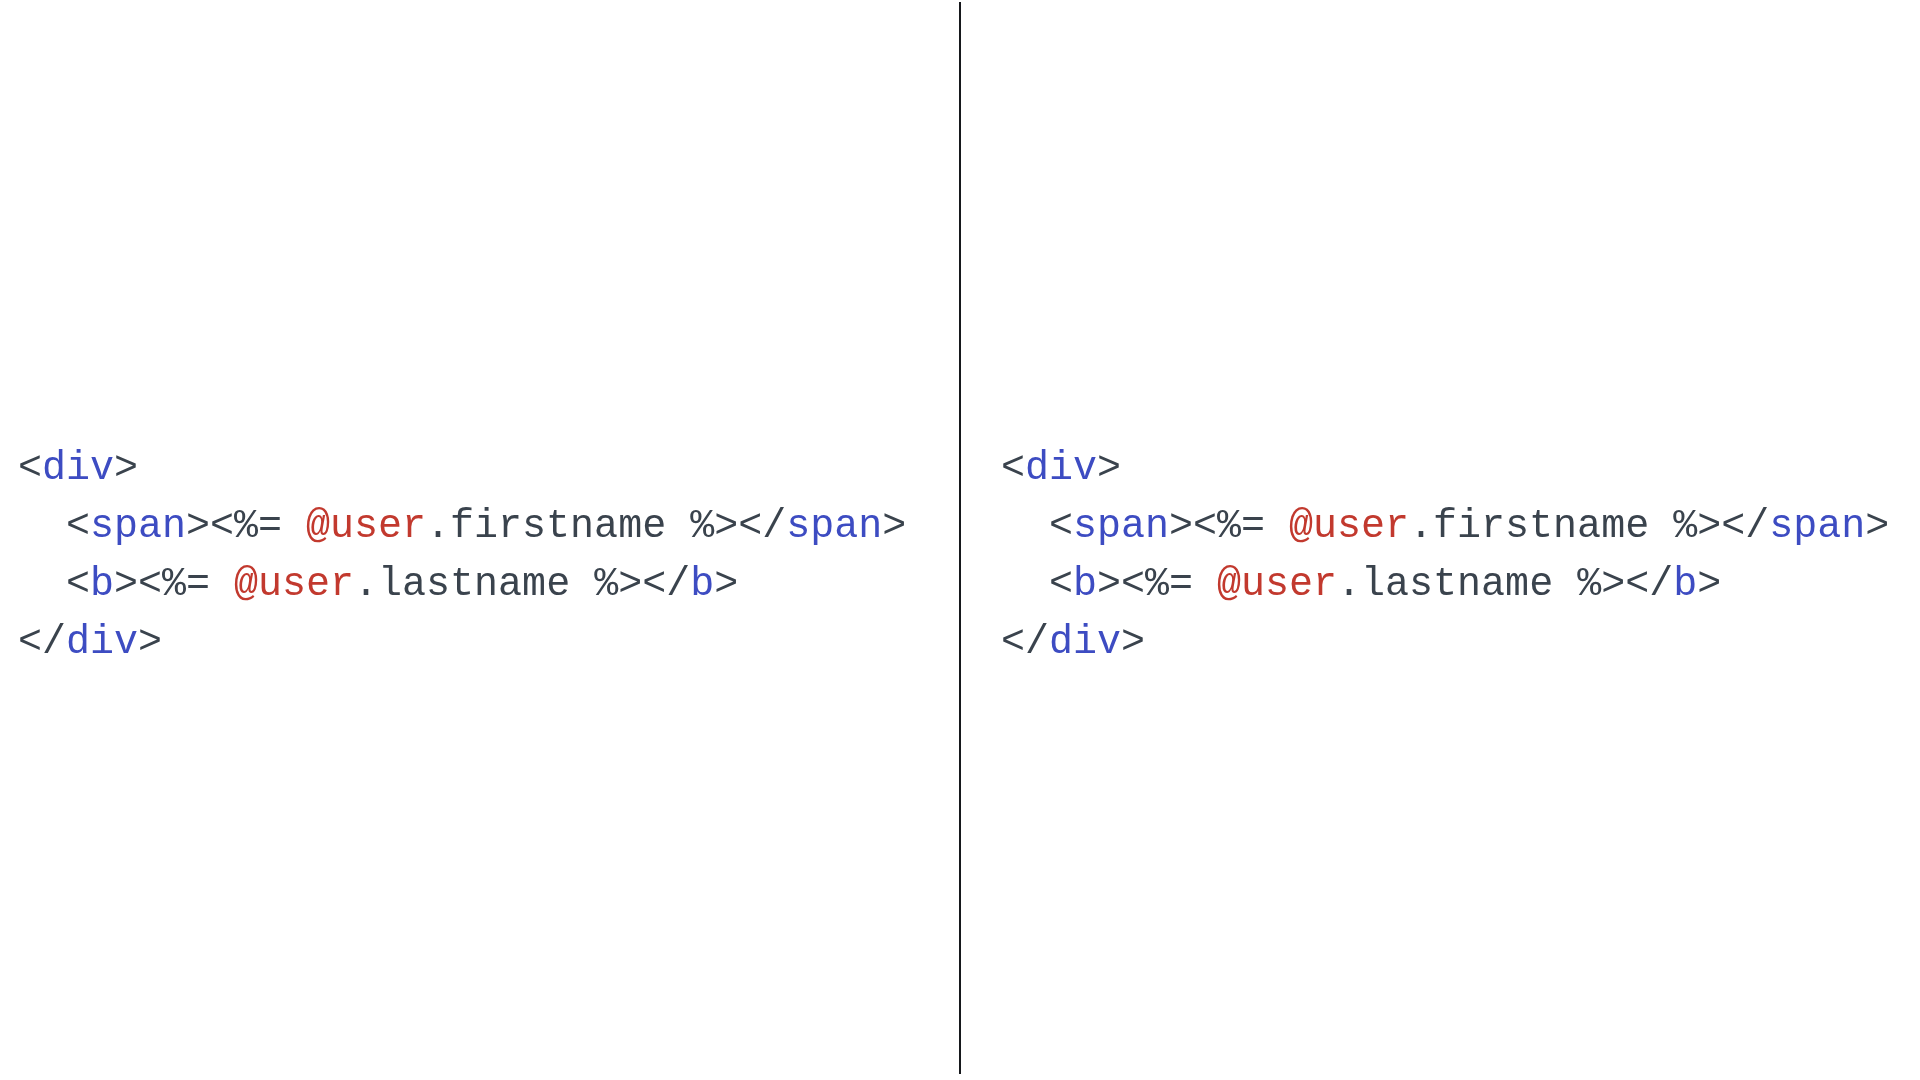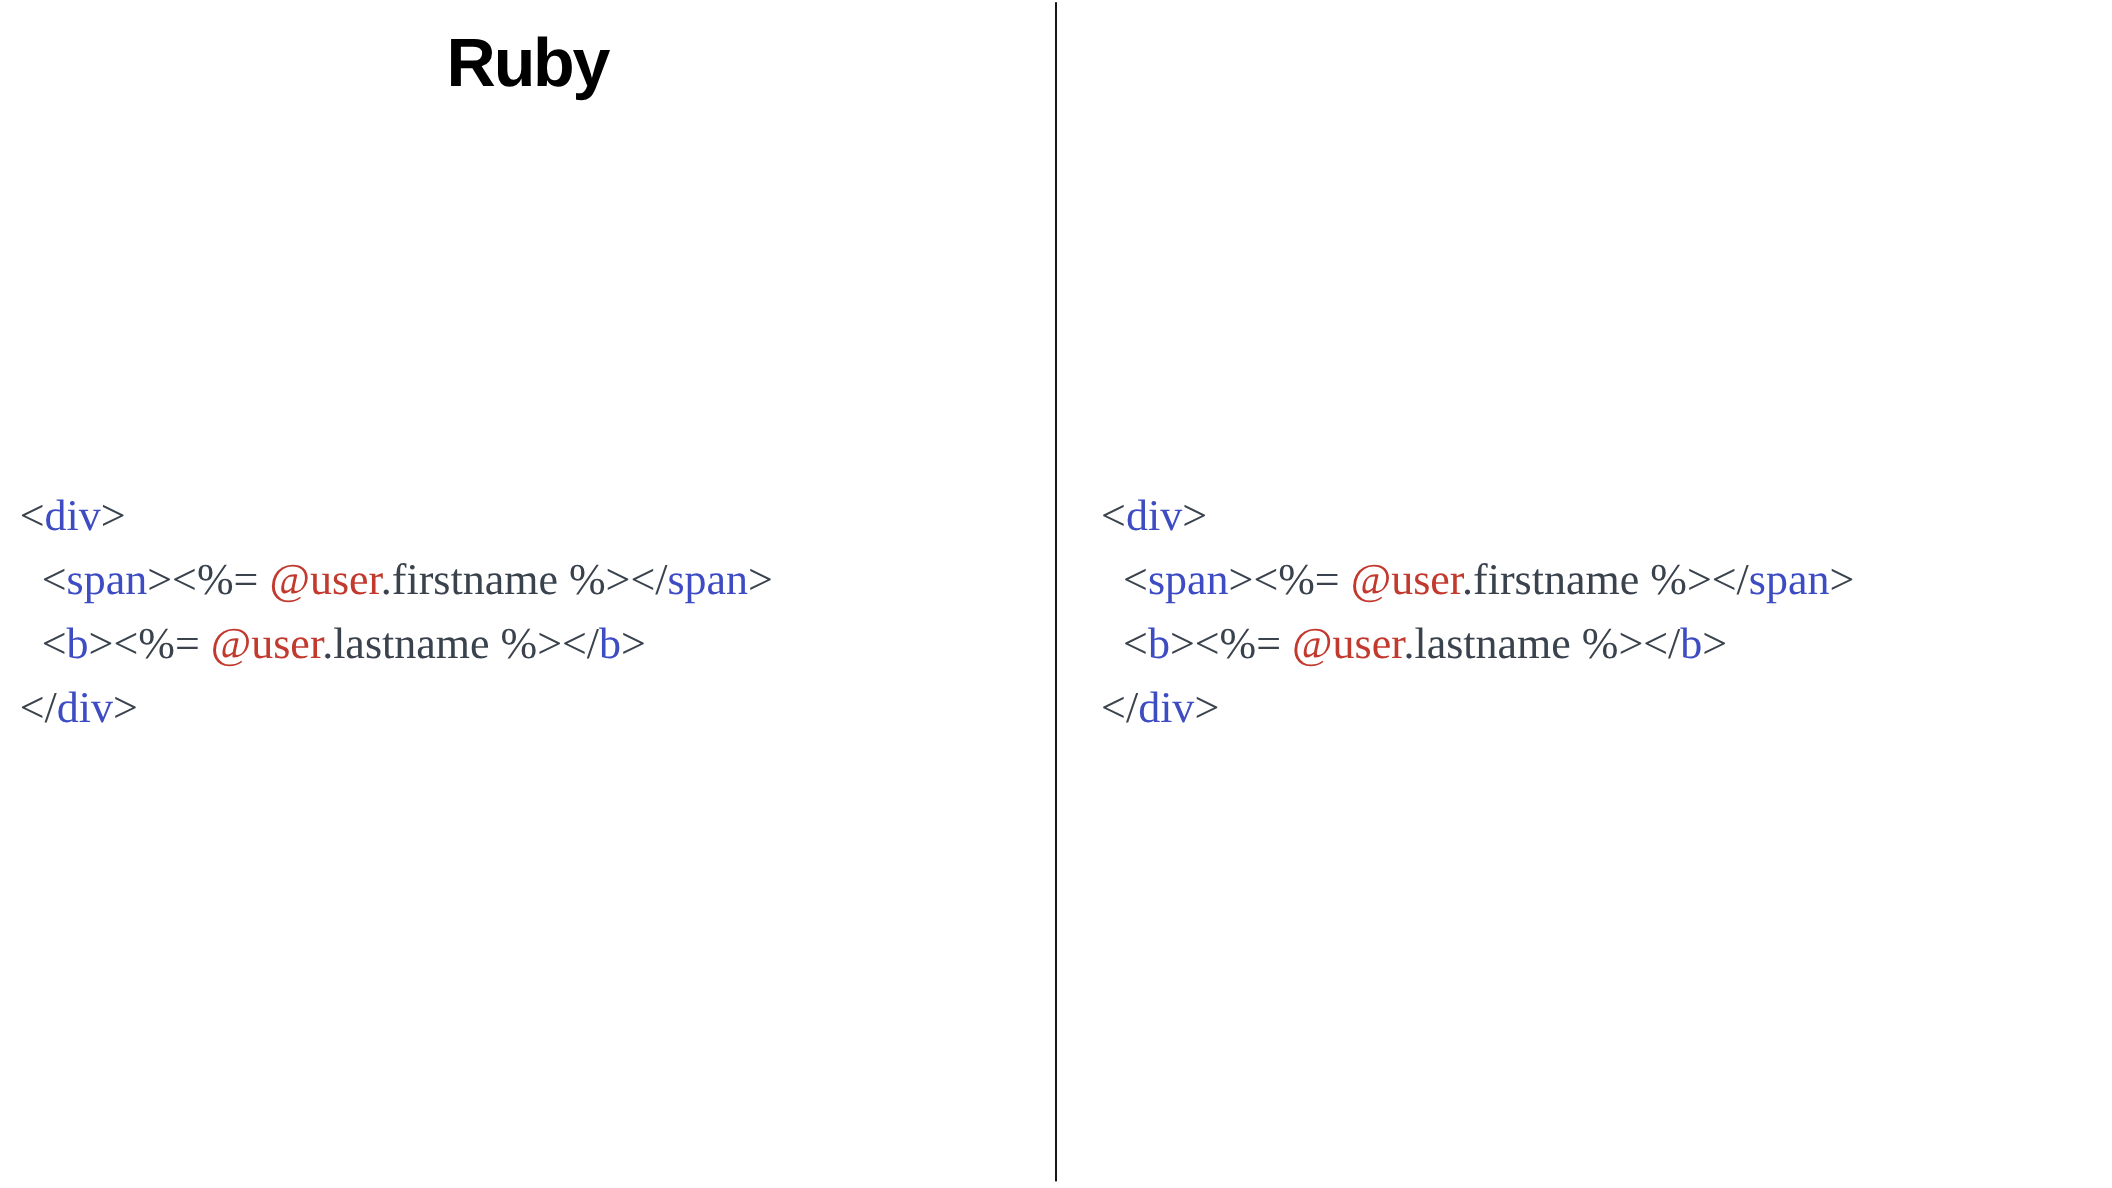--- a/index.html
+++ b/index.html
@@ -43,38 +43,37 @@
     font-size: 62px;
     line-height: 1.1;
     font-weight: bold;
     letter-spacing: -2px;
     color: var(--heading);
   }
   .code {
     position: absolute;
     top: 440px;
     left: 18px;
-    font-family: Liberation Serif, serif;
+    font-family: Liberation Mono, monospace;
     font-size: 40px;
     line-height: 58px;
     white-space: pre;
     color: var(--code-plain);
   }
   .panel-right .code { left: 40px; }
   .tok-p { color: var(--code-plain); }
   .tok-t { color: var(--code-tag); }
   .tok-v { color: var(--code-var); }
 </style>
 </head>
 <body>
 
 <div class="comparison">
 
   <section class="panel panel-left">
-    <h1 class="panel-title">Ruby</h1>
     <pre class="code"><div class="code-line"><span class="tok-p">&lt;</span><span class="tok-t">div</span><span class="tok-p">&gt;</span></div><div class="code-line"><span class="tok-p">  &lt;</span><span class="tok-t">span</span><span class="tok-p">&gt;&lt;%= </span><span class="tok-v">@user</span><span class="tok-p">.firstname %&gt;&lt;/</span><span class="tok-t">span</span><span class="tok-p">&gt;</span></div><div class="code-line"><span class="tok-p">  &lt;</span><span class="tok-t">b</span><span class="tok-p">&gt;&lt;%= </span><span class="tok-v">@user</span><span class="tok-p">.lastname %&gt;&lt;/</span><span class="tok-t">b</span><span class="tok-p">&gt;</span></div><div class="code-line"><span class="tok-p">&lt;/</span><span class="tok-t">div</span><span class="tok-p">&gt;</span></div></pre>
   </section>
 
   <div class="divider"></div>
 
   <section class="panel panel-right">
     <pre class="code"><div class="code-line"><span class="tok-p">&lt;</span><span class="tok-t">div</span><span class="tok-p">&gt;</span></div><div class="code-line"><span class="tok-p">  &lt;</span><span class="tok-t">span</span><span class="tok-p">&gt;&lt;%= </span><span class="tok-v">@user</span><span class="tok-p">.firstname %&gt;&lt;/</span><span class="tok-t">span</span><span class="tok-p">&gt;</span></div><div class="code-line"><span class="tok-p">  &lt;</span><span class="tok-t">b</span><span class="tok-p">&gt;&lt;%= </span><span class="tok-v">@user</span><span class="tok-p">.lastname %&gt;&lt;/</span><span class="tok-t">b</span><span class="tok-p">&gt;</span></div><div class="code-line"><span class="tok-p">&lt;/</span><span class="tok-t">div</span><span class="tok-p">&gt;</span></div></pre>
   </section>
 
 </div>

